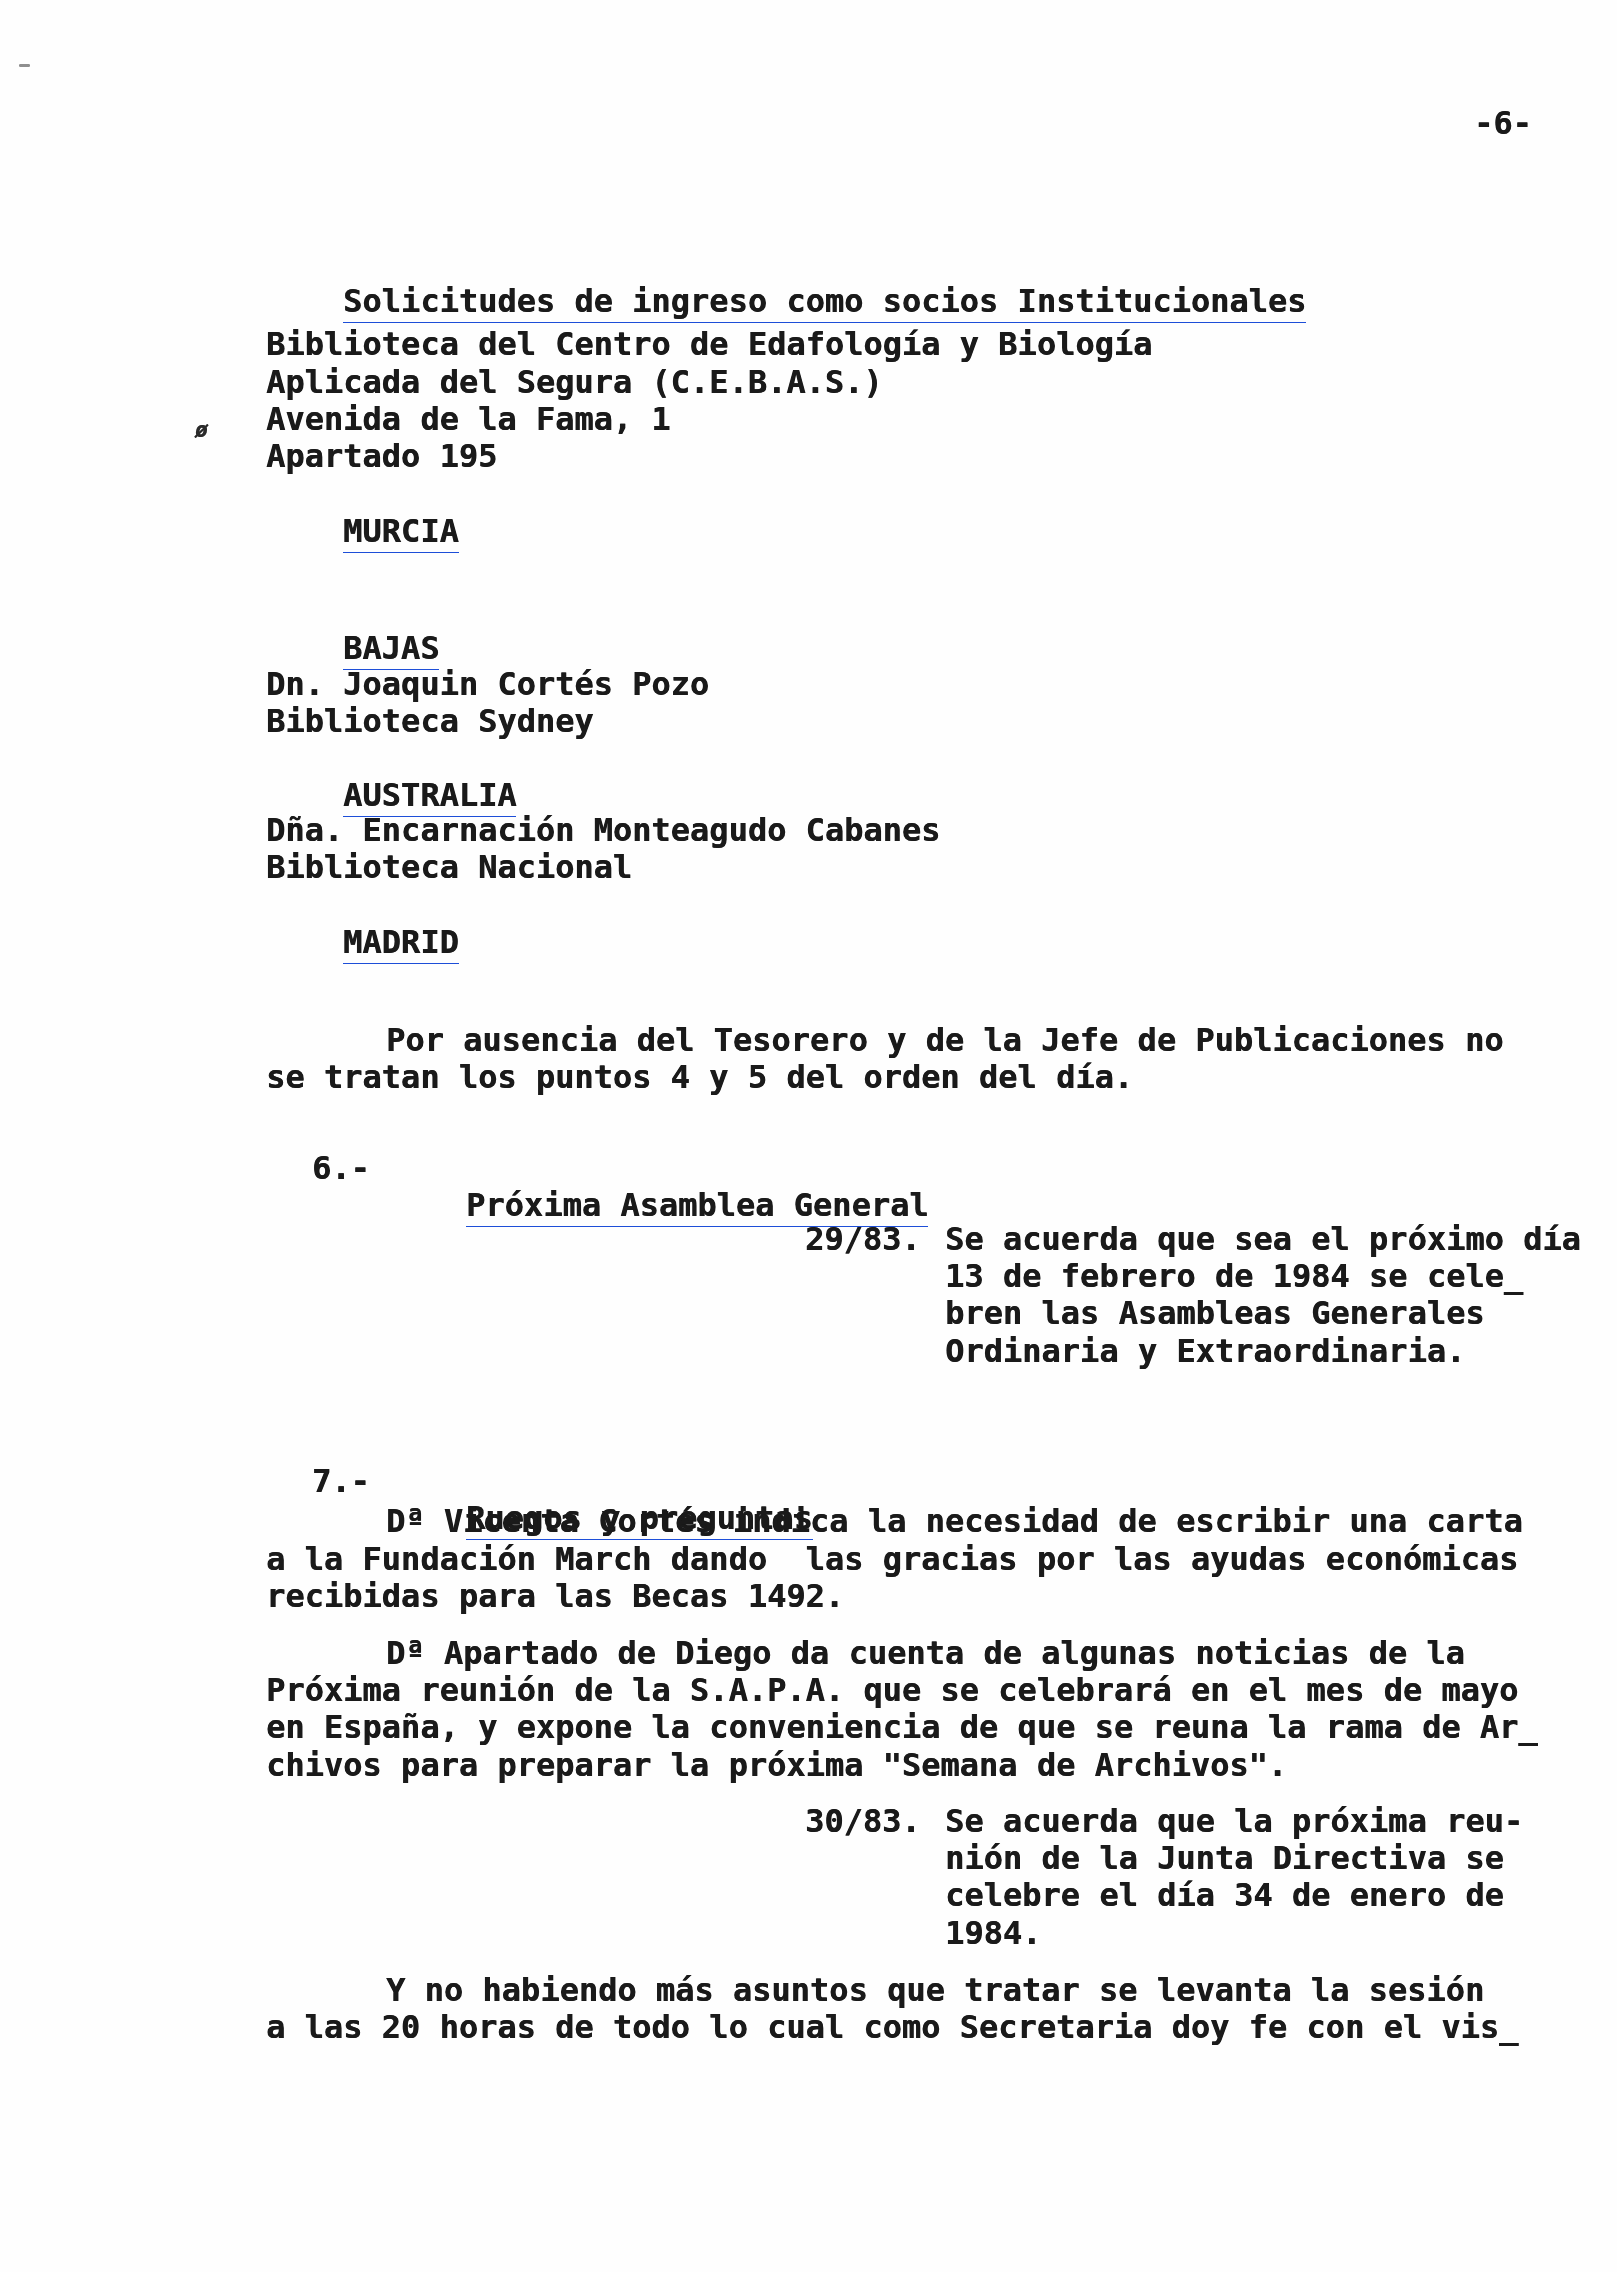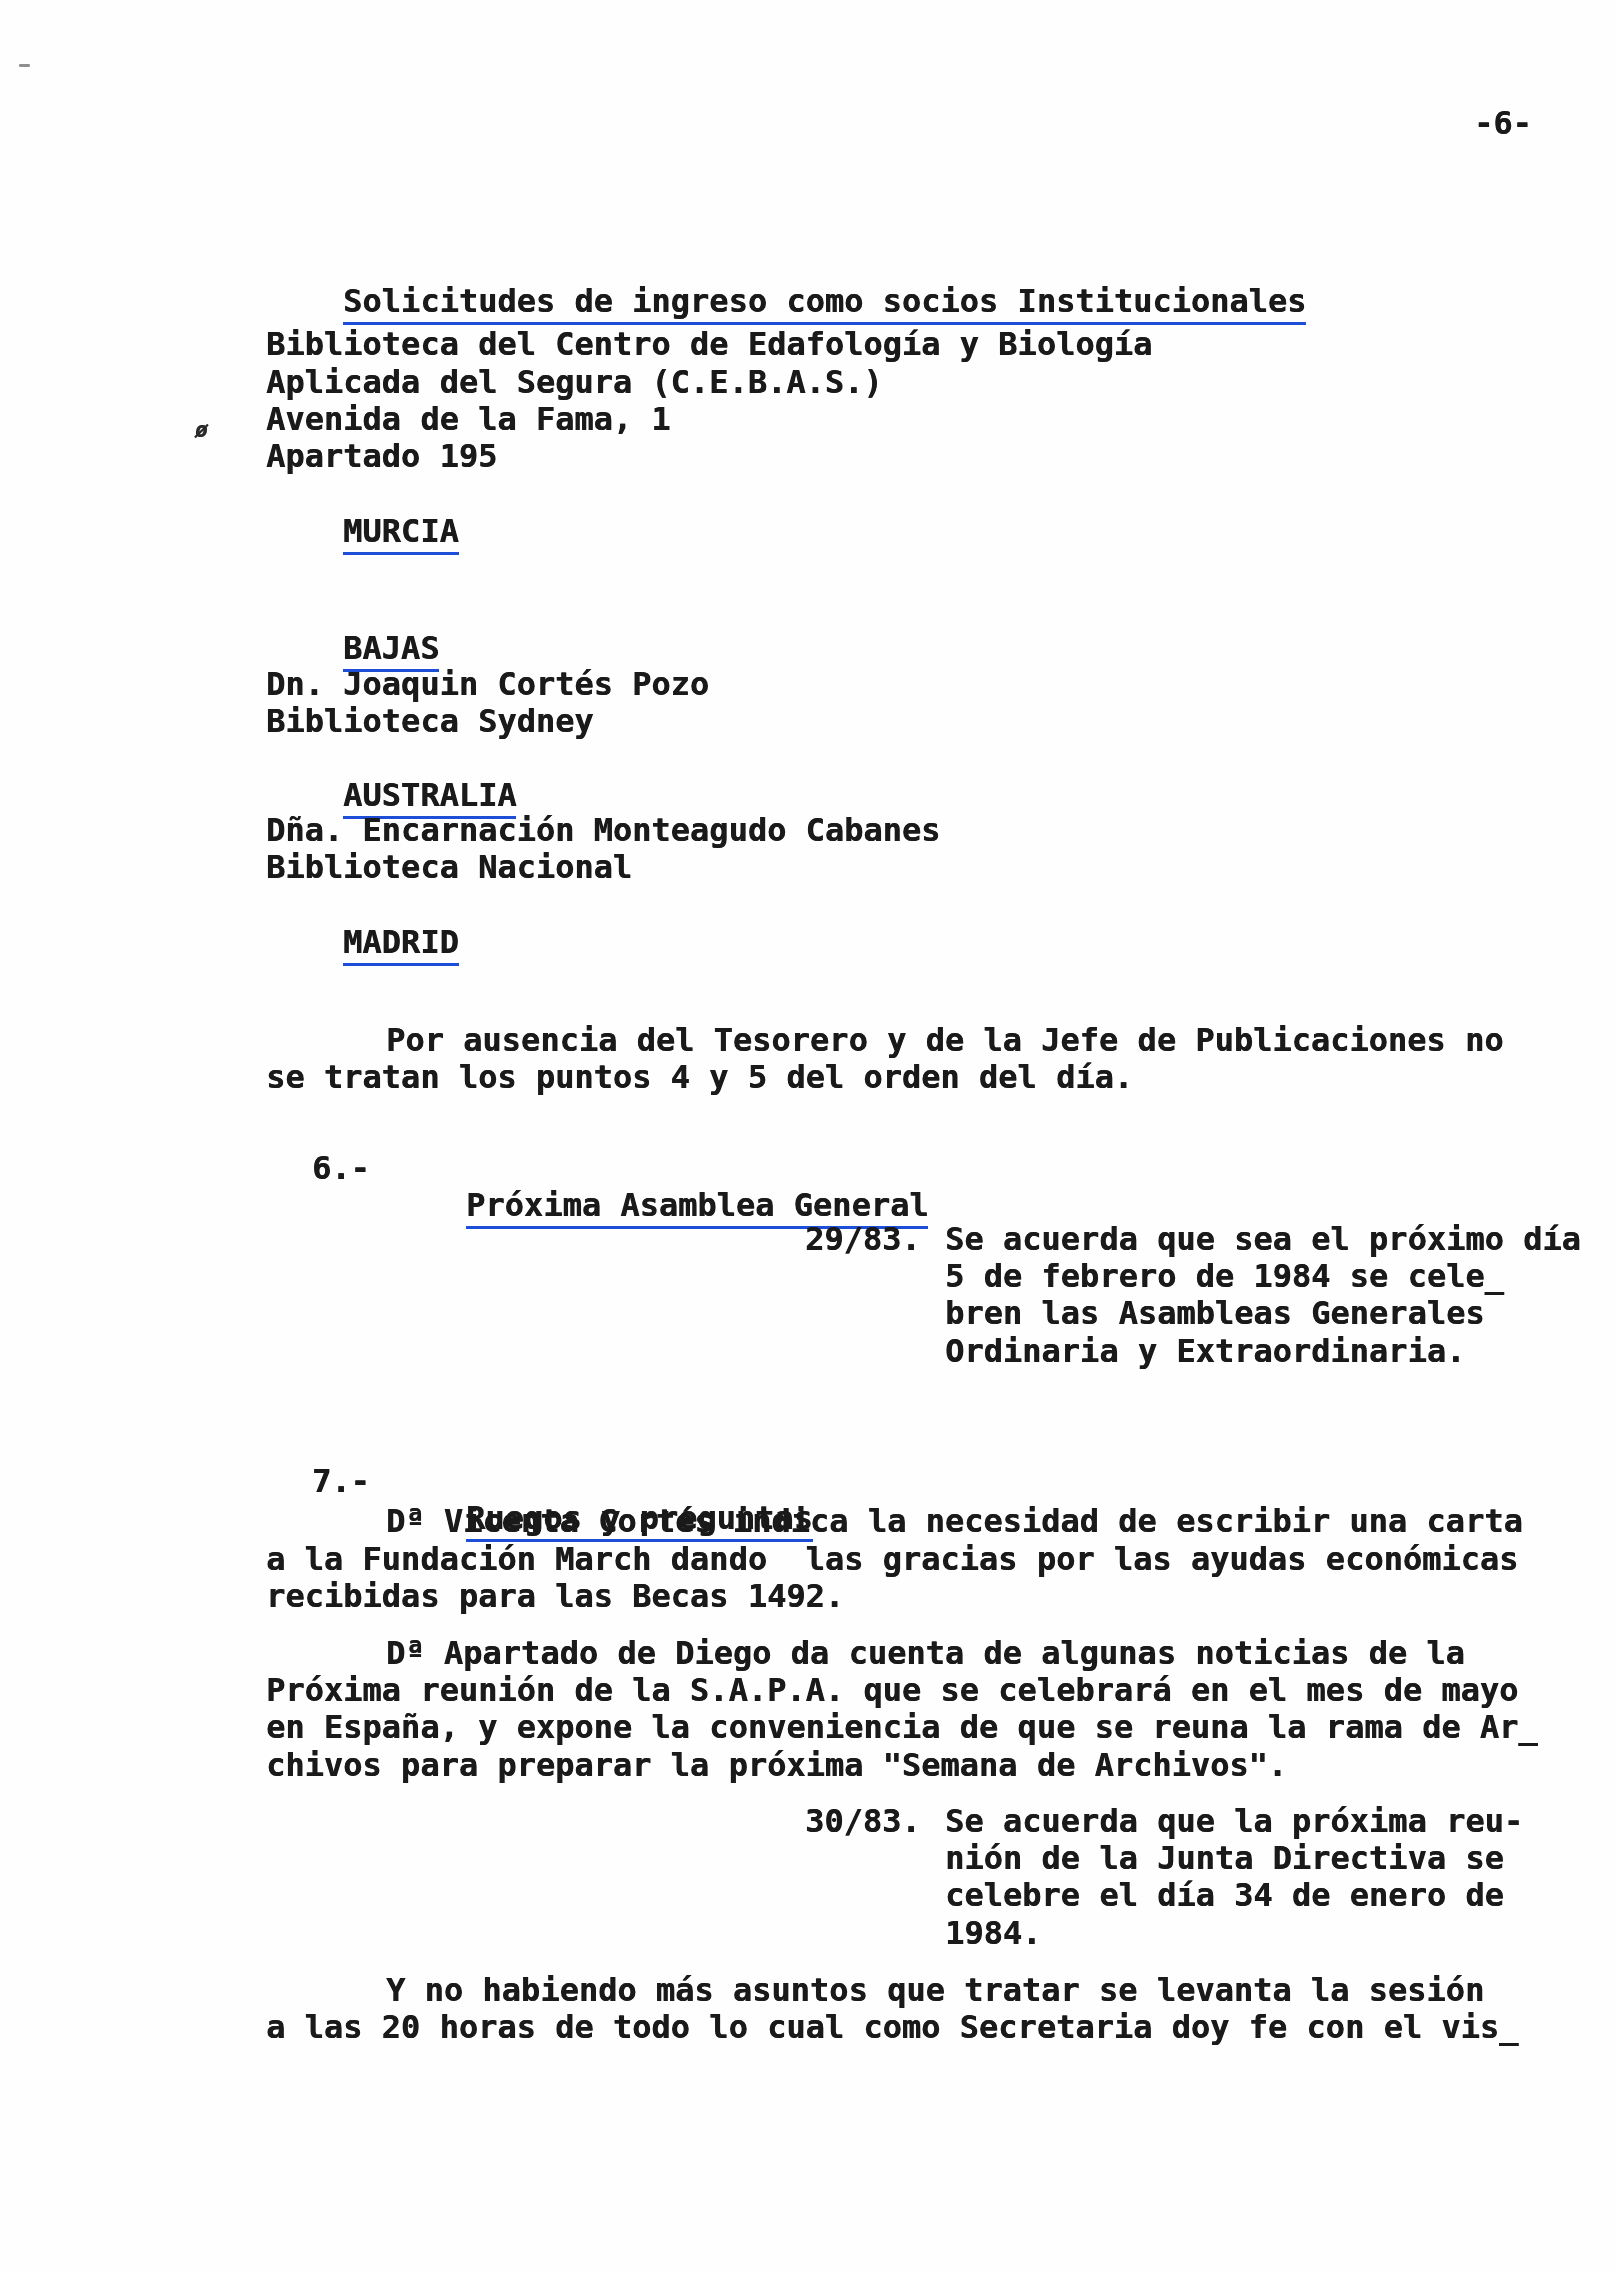--- a/index.html
+++ b/index.html
@@ -21,21 +21,21 @@
     position: absolute;
     white-space: pre;
     font-size: 32px;
     line-height: 37px;
     height: 37px;
     letter-spacing: 0px;
     text-shadow: 0.5px 0 0 currentColor;
   }
   .u {
     display: inline-block;
-    border-bottom: 3px solid #1d4ed8;
+    border-bottom: 1px solid #1d4ed8;
     padding-bottom: 1.9px;
   }
   .artifact-dash {
     position: absolute;
     left: 19.3px;
     top: 64px;
     width: 10.3px;
     height: 3.2px;
     background: #8f8f8f;
     border-radius: 1.3px;
@@ -91,21 +91,21 @@
   <div class="line" style="left:386px; top:1022px;">Por ausencia del Tesorero y de la Jefe de Publicaciones no</div>
   <div class="line" style="left:266px; top:1059px;">se tratan los puntos 4 y 5 del orden del día.</div>
 
   <div class="line" style="left:312px; top:1150px;">6.-</div>
   <div class="line" style="left:389px; top:1150px;">
     <span class="u">Próxima Asamblea General</span>
   </div>
 
   <div class="line" style="left:805px; top:1221px;">29/83.</div>
   <div class="line" style="left:945px; top:1221px;">Se acuerda que sea el próximo día</div>
-  <div class="line" style="left:945px; top:1258px;">5 de febrero de 1984 se cele̲</div>
+  <div class="line" style="left:945px; top:1258px;">13 de febrero de 1984 se cele̲</div>
   <div class="line" style="left:945px; top:1295px;">bren las Asambleas Generales</div>
   <div class="line" style="left:945px; top:1333px;">Ordinaria y Extraordinaria.</div>
 
   <div class="line" style="left:312px; top:1463px;">7.-</div>
   <div class="line" style="left:389px; top:1463px;">
     <span class="u">Ruegos y preguntas</span>
   </div>
 
   <div class="line" style="left:386px; top:1503px;">Dª Vicenta Cortés indica la necesidad de escribir una carta</div>
   <div class="line" style="left:266px; top:1541px;">a la Fundación March dando  las gracias por las ayudas económicas</div>

